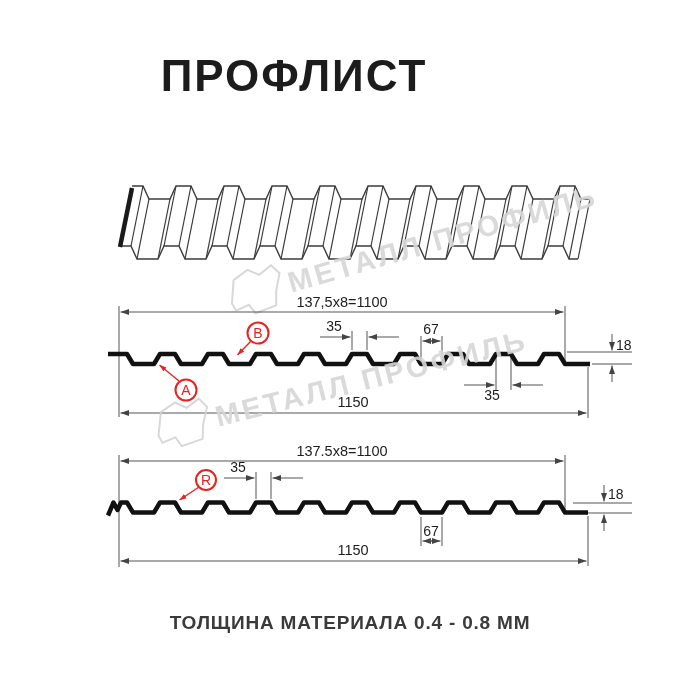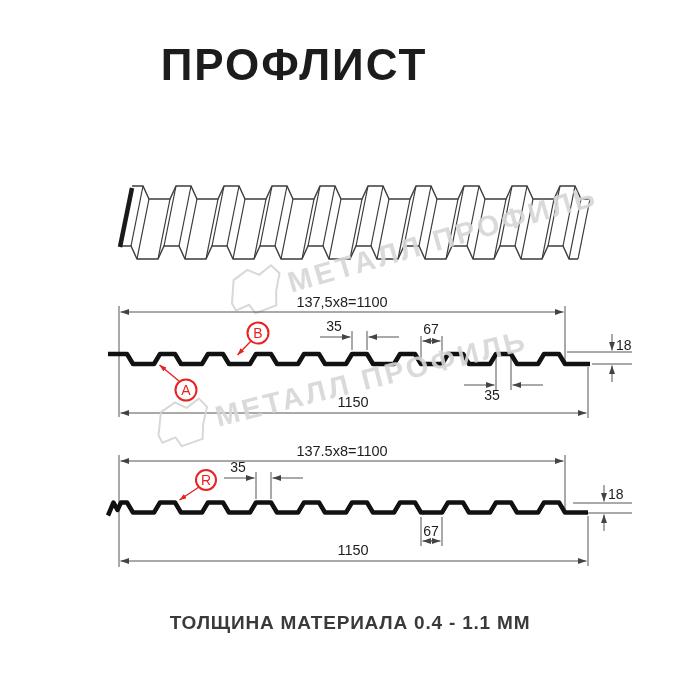--- a/index.html
+++ b/index.html
@@ -1,21 +1,21 @@
 <!DOCTYPE html>
 <html><head>
 <meta charset="utf-8">
 <style>
   html,body{margin:0;padding:0;background:#fff;}
   .page{
     position:relative;width:700px;height:700px;background:#ffffff;
     font-family:"Liberation Sans",sans-serif;overflow:hidden;
   }
   .title{
-    position:absolute;top:40px;left:0;width:588px;text-align:center;
+    position:absolute;top:51px;left:0;width:588px;text-align:center;
     font-size:44px;font-weight:800;letter-spacing:2px;color:#1c1c1c;
   }
   .subtitle{
     position:absolute;top:100px;left:0;width:700px;text-align:center;
     font-size:22px;font-weight:600;letter-spacing:1.5px;color:#2e2e2e;
   }
   .footer{
     position:absolute;top:612px;left:0;width:700px;text-align:center;
     font-size:19px;font-weight:600;letter-spacing:0.8px;color:#3a3a3a;
   }
@@ -193,14 +193,14 @@
       <text x="608" y="499" text-anchor="start" class="dim-text-sm">18</text>
 
       <g>
         <line x1="199" y1="487" x2="179.5" y2="500" stroke="#e62321" stroke-width="1.4" marker-end="url(#arrR)"></line>
         <circle cx="206" cy="480" r="10" fill="#fff" stroke="#e62321" stroke-width="2"></circle>
         <text x="206" y="485" text-anchor="middle" class="red-letter">R</text>
       </g>
     </g>
   </svg>
 
-  <div class="footer">ТОЛЩИНА МАТЕРИАЛА 0.4 - 1.1 ММ</div>
+  <div class="footer">ТОЛЩИНА МАТЕРИАЛА 0.4 - 0.8 ММ</div>
 </div>
 
 </body></html>

